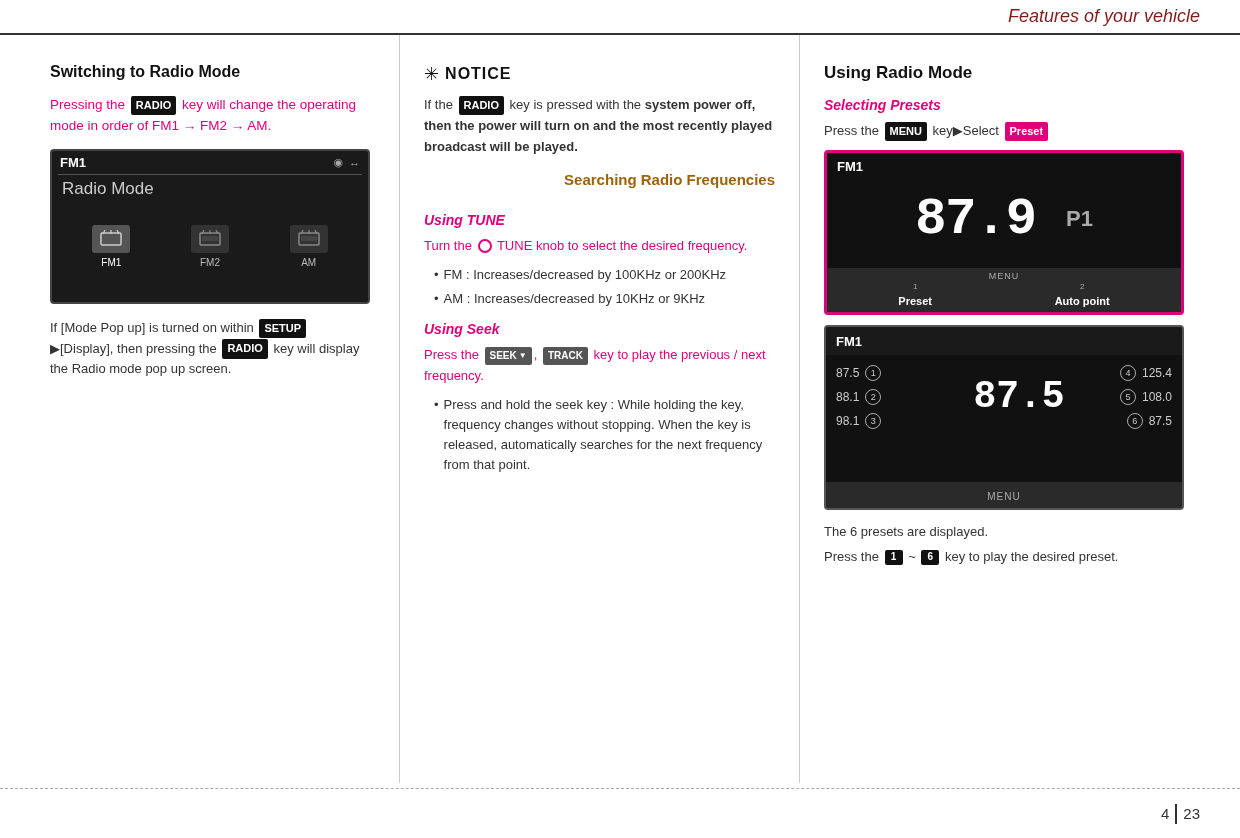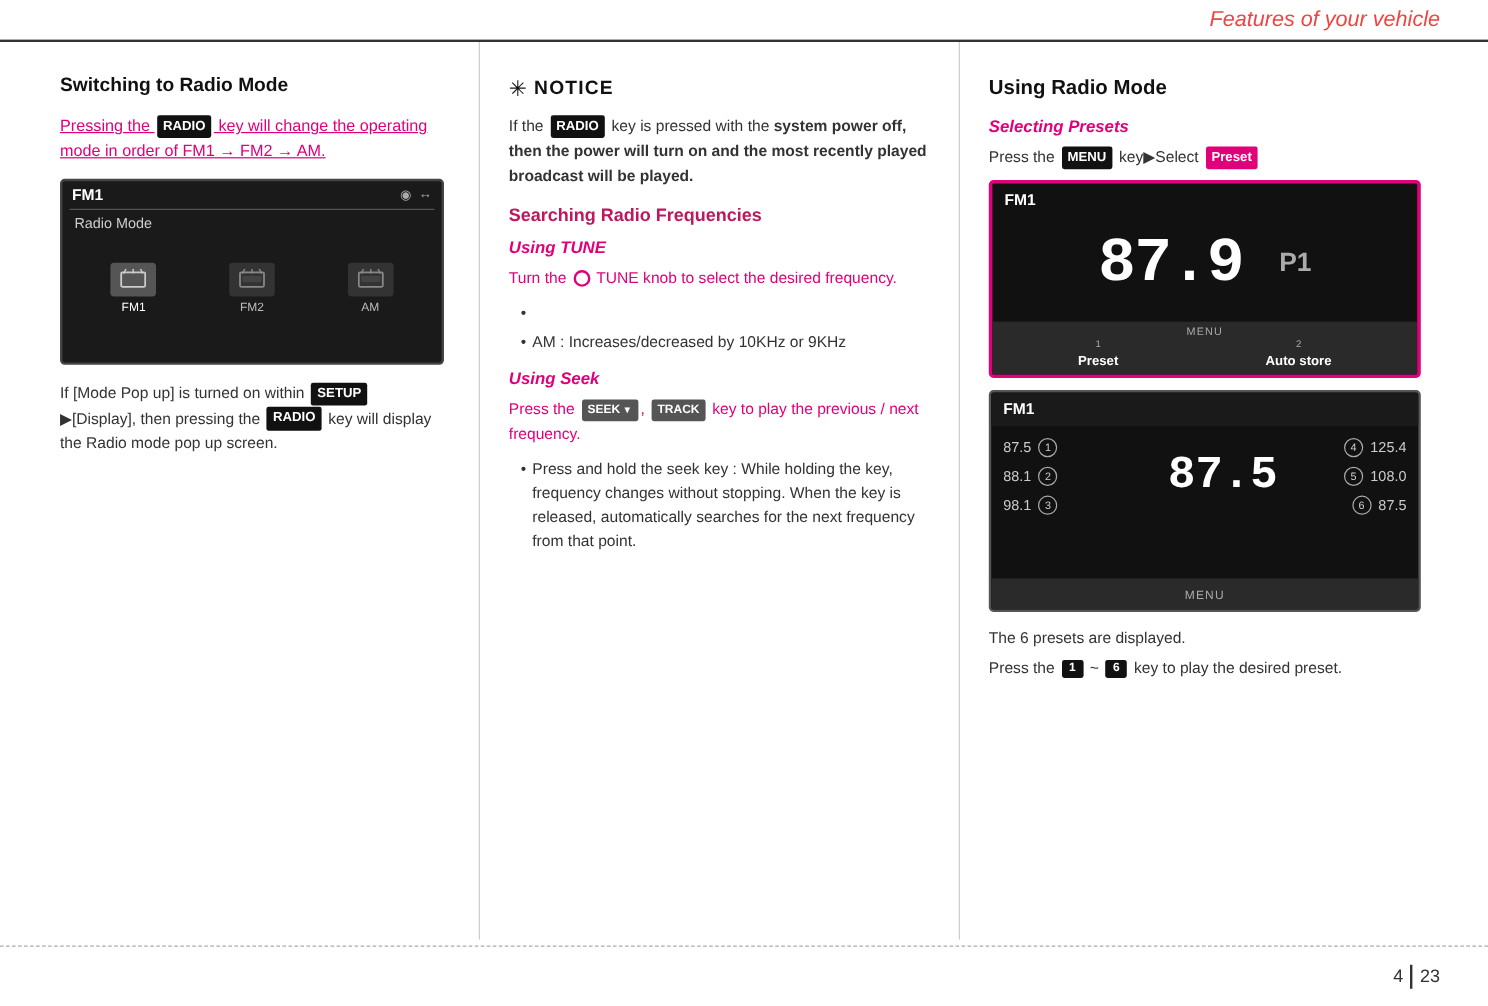--- a/index.html
+++ b/index.html
@@ -15,21 +15,21 @@
     
     .header {
       display: flex;
       justify-content: flex-end;
       align-items: center;
       padding: 6px 40px 6px 0;
       border-bottom: 2px solid #333;
     }
     .header-title {
       font-size: 18px;
-      color: #ef4444;
+      color: #7f1d1d;
       font-style: italic;
     }
 
     
     .main-content {
       display: flex;
       height: calc(838px - 40px - 50px);
       padding: 0;
     }
 
@@ -45,21 +45,20 @@
       font-weight: bold;
       color: #111;
       margin-bottom: 14px;
     }
 
     .pink-text {
       color: #e0007a;
       font-size: 13.5px;
       line-height: 1.55;
       margin-bottom: 12px;
-      text-decoration: underline;
     }
 
     .badge {
       display: inline-block;
       background: #111;
       color: #fff;
       font-size: 11px;
       font-weight: bold;
       padding: 1px 5px;
       border-radius: 2px;
@@ -176,22 +175,23 @@
       line-height: 1.6;
       margin-bottom: 14px;
     }
     .notice-text strong {
       font-weight: bold;
     }
 
     .subsection-title {
       font-size: 15px;
       font-weight: bold;
-      color: #be185d;
-      margin-bottom: 10px;
+      color: #a16207;
+      margin-bottom: 24px;
+      text-align: right;
     }
 
     .pink-subsection {
       font-size: 14px;
       font-weight: bold;
       color: #e0007a;
       font-style: italic;
       margin-bottom: 8px;
     }
 
@@ -499,21 +499,21 @@
 
     <div class="screen-box">
       <div class="screen-top-bar">
         <span class="fm-label">FM1</span>
         <div class="screen-icons">
           <span class="screen-icon">◉</span>
           <span class="screen-icon">↔</span>
         </div>
       </div>
       <div class="screen-divider"></div>
-      <div style="padding: 4px 10px; color:#ccc; font-size:12px;">Radio Mode</div>
+      <div style="padding: 4px 10px; color:#ccc; font-size:17px;">Radio Mode</div>
       <div class="screen-modes">
         <div class="mode-item active">
           <div class="mode-icon">
             <svg viewBox="0 0 22 18" fill="none" xmlns="http://www.w3.org/2000/svg">
               <rect x="1" y="3" width="20" height="12" rx="1" stroke="#ccc" stroke-width="1.5" fill="none"></rect>
               <line x1="5" y1="0" x2="3" y2="4" stroke="#ccc" stroke-width="1.2"></line>
               <line x1="17" y1="0" x2="19" y2="4" stroke="#ccc" stroke-width="1.2"></line>
               <line x1="11" y1="0" x2="11" y2="4" stroke="#ccc" stroke-width="1.2"></line>
               <rect x="3" y="6" width="16" height="5" rx="1" fill="#555"></rect>
             </svg>
@@ -571,20 +571,21 @@
 
     <div class="pink-subsection">Using TUNE</div>
 
     <p class="tuning-text">
       Turn the <span class="knob-icon"></span> TUNE knob to select the desired frequency.
     </p>
 
     <div class="bullet-list">
       <div class="bullet-item">
         <span class="bullet-dot">•</span>
+        <span>FM : Increases/decreased by 100KHz or 200KHz</span>
       </div>
       <div class="bullet-item">
         <span class="bullet-dot">•</span>
         <span>AM : Increases/decreased by 10KHz or 9KHz</span>
       </div>
     </div>
 
     <div class="pink-subsection">Using Seek</div>
 
     <p class="tuning-text">
@@ -622,21 +623,21 @@
       <div class="display-bottom-bar">
         <div class="display-menu-area">
           <span class="display-menu-label">MENU</span>
           <div class="display-bottom-items">
             <div class="display-bottom-item">
               <span class="display-item-num">1</span>
               <span class="display-item-label">Preset</span>
             </div>
             <div class="display-bottom-item">
               <span class="display-item-num">2</span>
-              <span class="display-item-label">Auto store</span>
+              <span class="display-item-label">Auto point</span>
             </div>
           </div>
         </div>
       </div>
     </div>
 
     <div class="preset-screen">
       <div class="preset-top">
         <span class="display-fm-label">FM1</span>
       </div>

